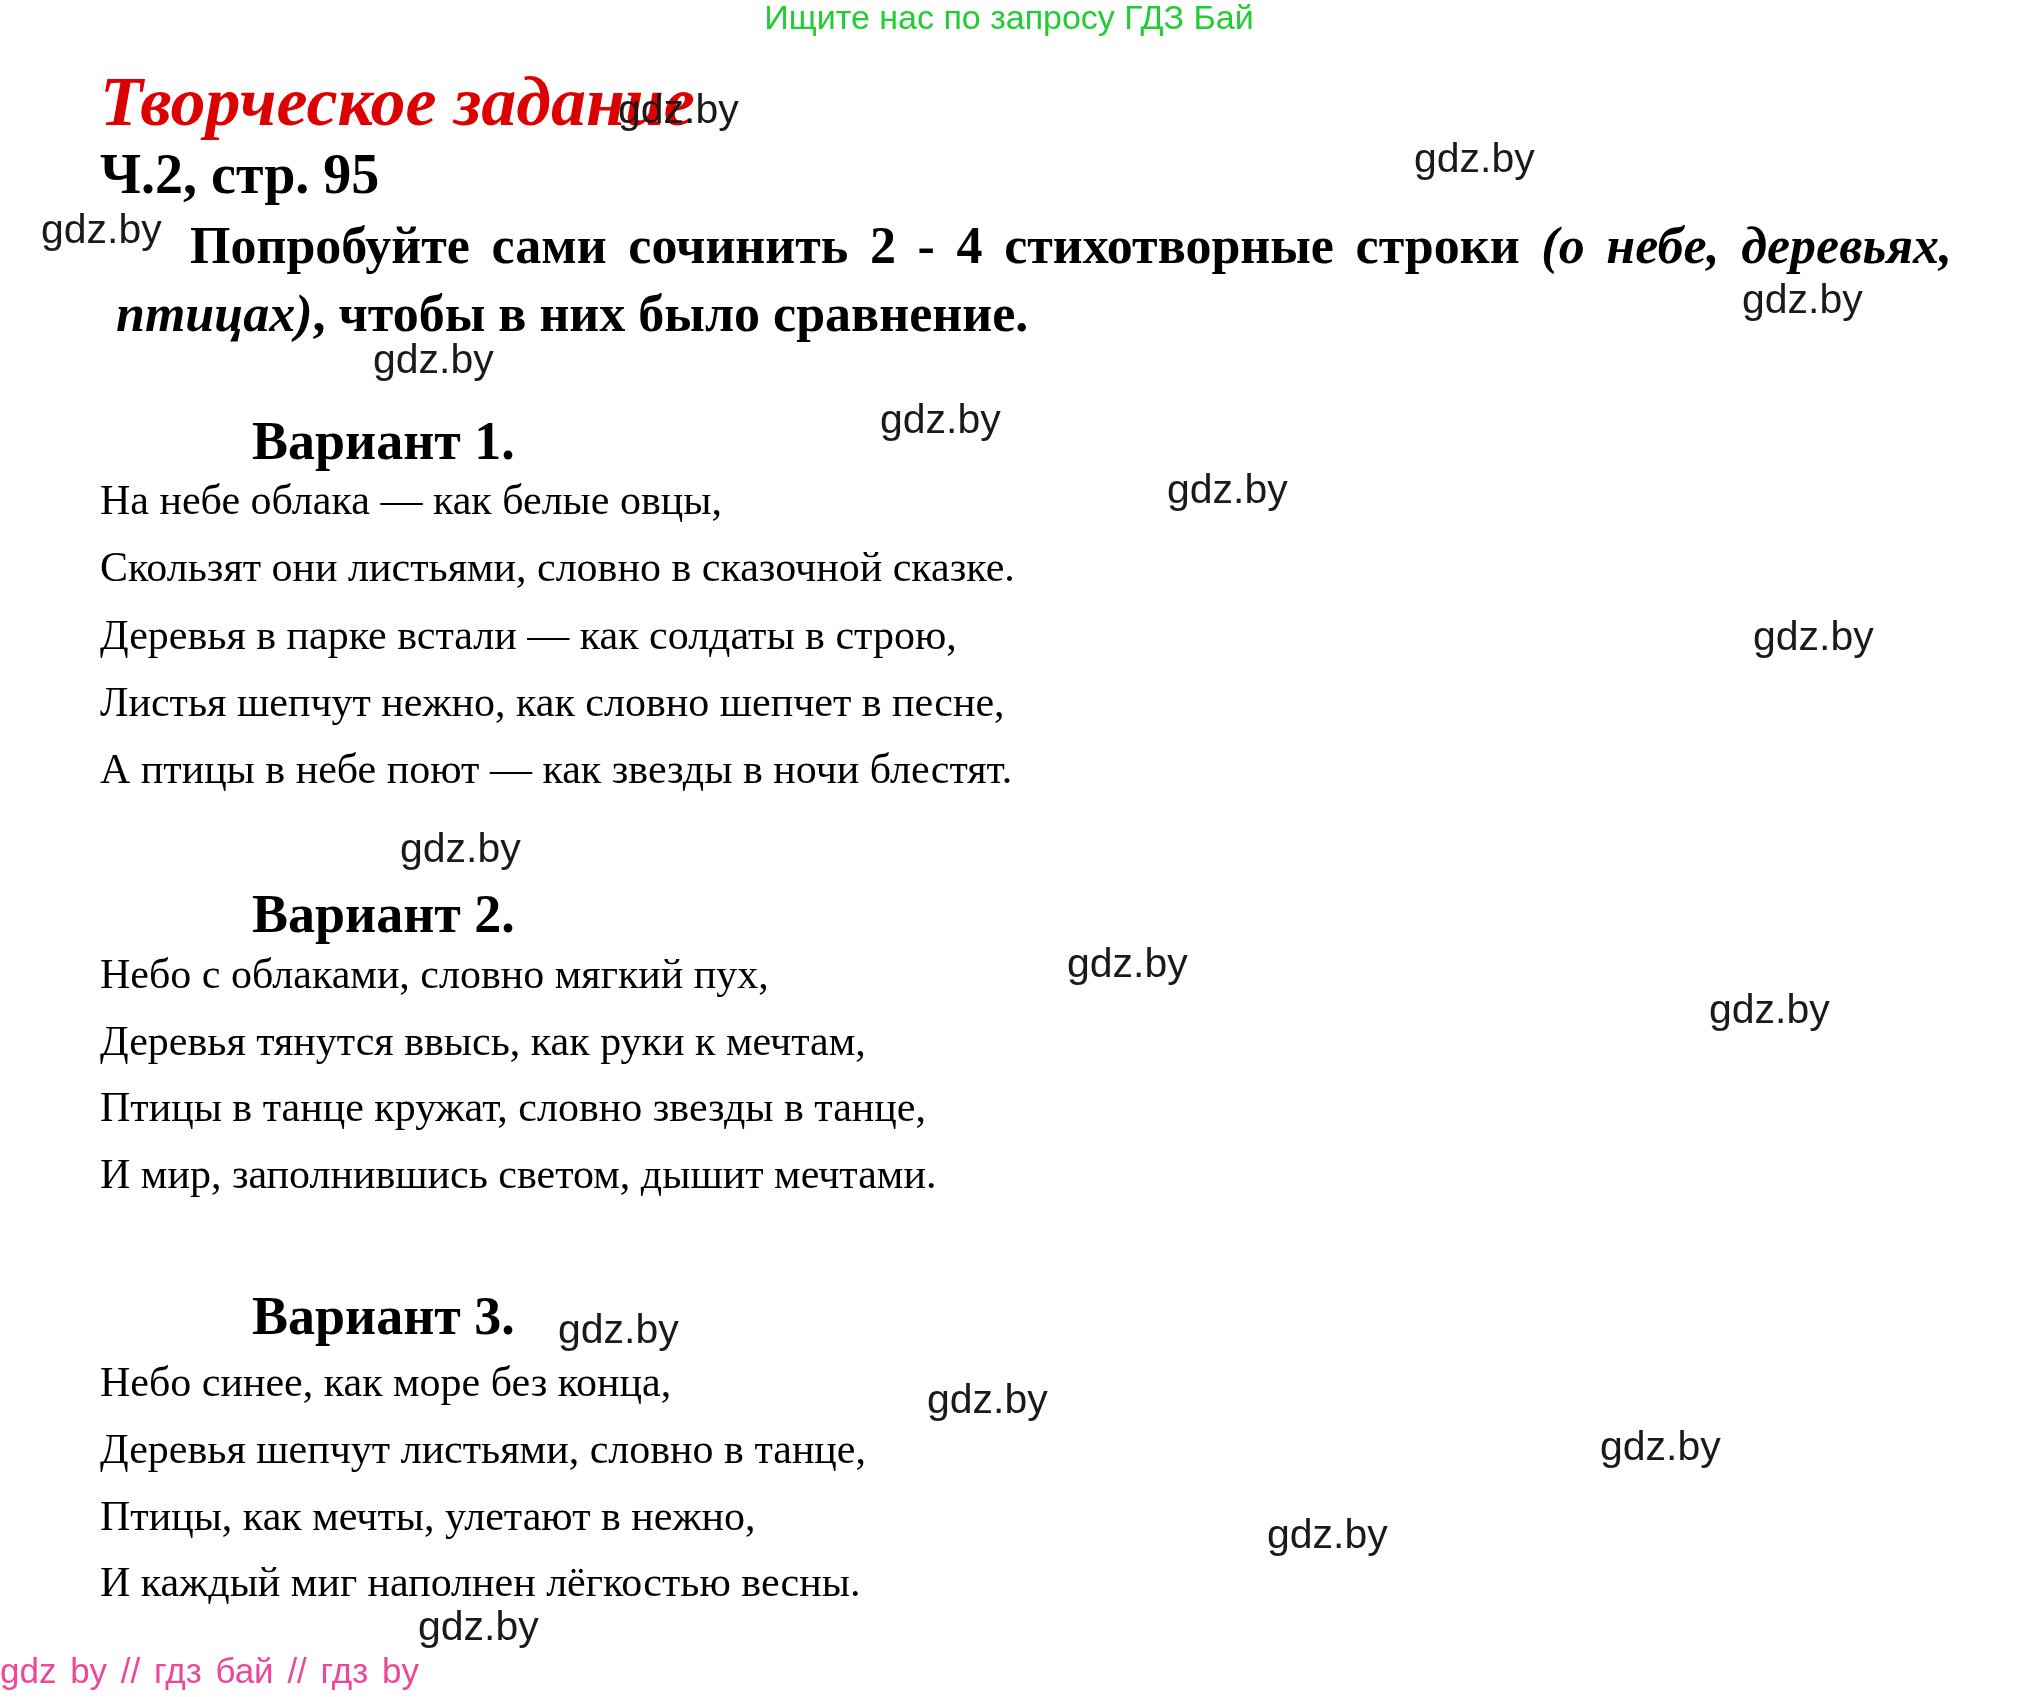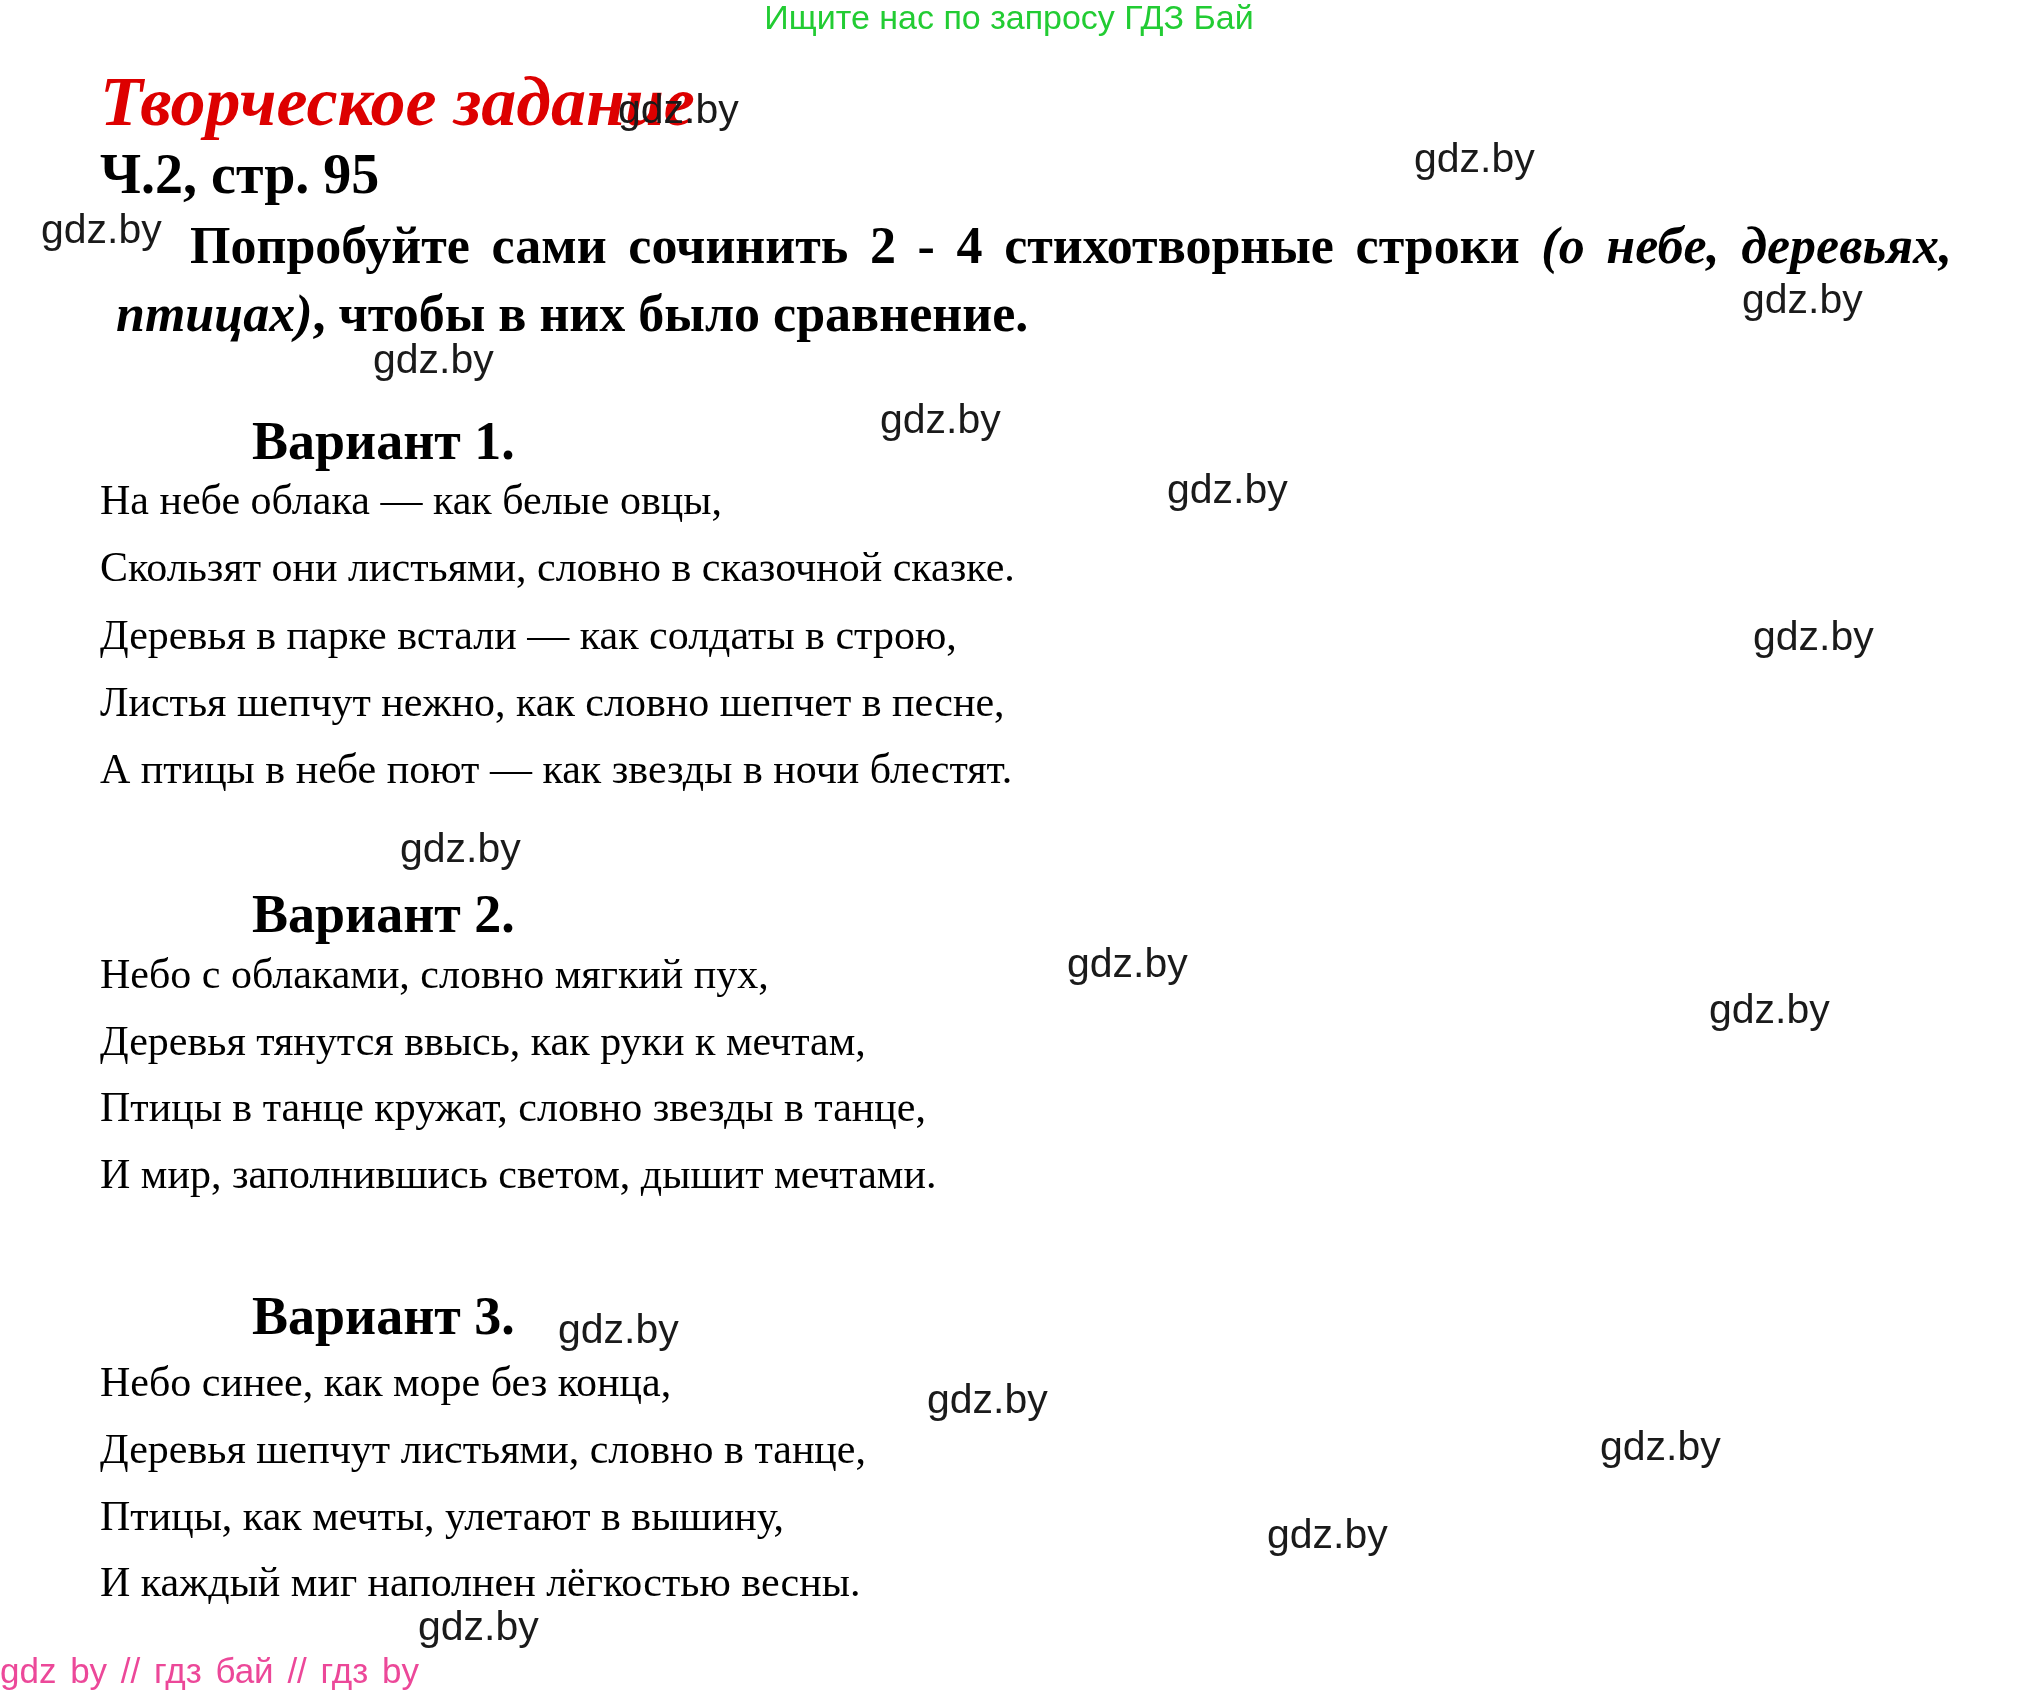--- a/index.html
+++ b/index.html
@@ -36,21 +36,21 @@
 
 <div class="abs serif variant-title" style="top:883px">Вариант 2.</div>
 <div class="abs serif poem-line" style="top:950px">Небо с облаками, словно мягкий пух,</div>
 <div class="abs serif poem-line" style="top:1017px">Деревья тянутся ввысь, как руки к мечтам,</div>
 <div class="abs serif poem-line" style="top:1083px">Птицы в танце кружат, словно звезды в танце,</div>
 <div class="abs serif poem-line" style="top:1150px">И мир, заполнившись светом, дышит мечтами.</div>
 
 <div class="abs serif variant-title" style="top:1285px">Вариант 3.</div>
 <div class="abs serif poem-line" style="top:1358px">Небо синее, как море без конца,</div>
 <div class="abs serif poem-line" style="top:1425px">Деревья шепчут листьями, словно в танце,</div>
-<div class="abs serif poem-line" style="top:1492px">Птицы, как мечты, улетают в вышину,</div>
+<div class="abs serif poem-line" style="top:1492px">Птицы, как мечты, улетают в нежно,</div>
 <div class="abs serif poem-line" style="top:1558px">И каждый миг наполнен лёгкостью весны.</div>
 
 <div class="abs sans wm" style="left:618px;top:86px">gdz.by</div>
 <div class="abs sans wm" style="left:1414px;top:135px">gdz.by</div>
 <div class="abs sans wm" style="left:41px;top:206px">gdz.by</div>
 <div class="abs sans wm" style="left:1742px;top:276px">gdz.by</div>
 <div class="abs sans wm" style="left:373px;top:336px">gdz.by</div>
 <div class="abs sans wm" style="left:880px;top:396px">gdz.by</div>
 <div class="abs sans wm" style="left:1167px;top:466px">gdz.by</div>
 <div class="abs sans wm" style="left:1753px;top:613px">gdz.by</div>

